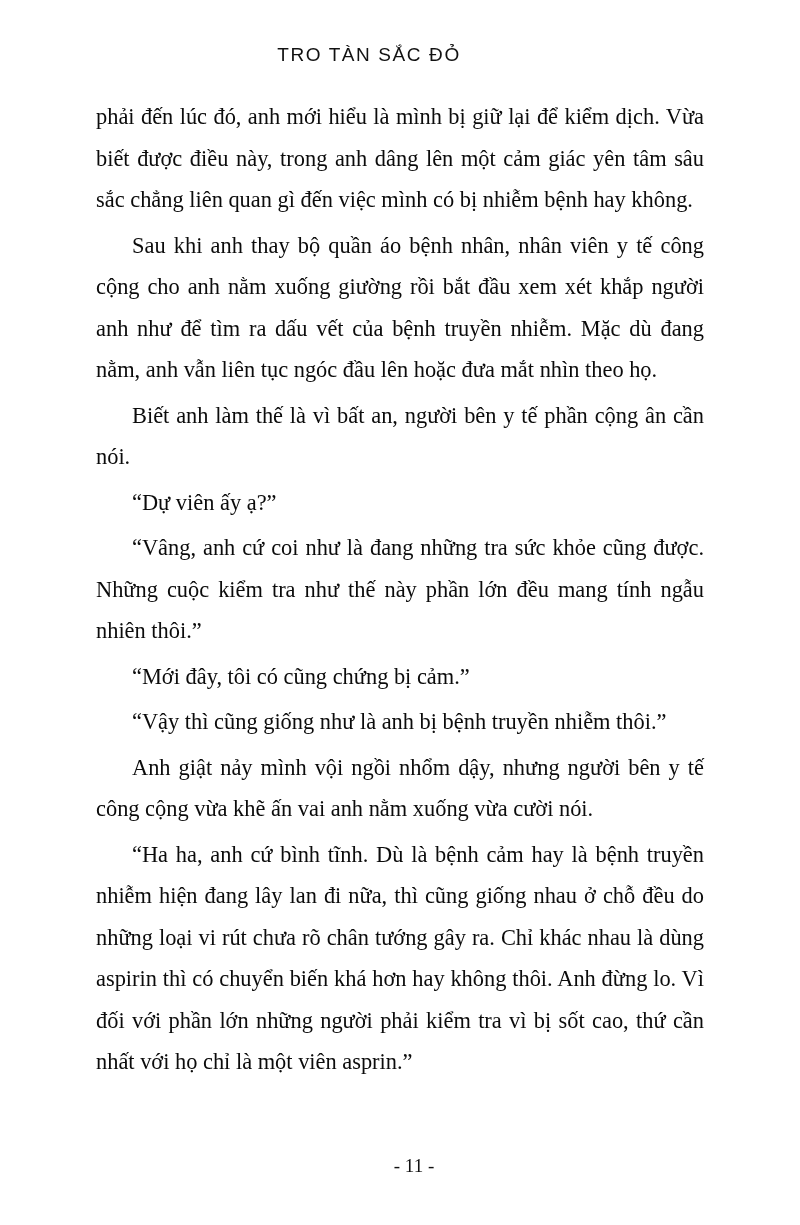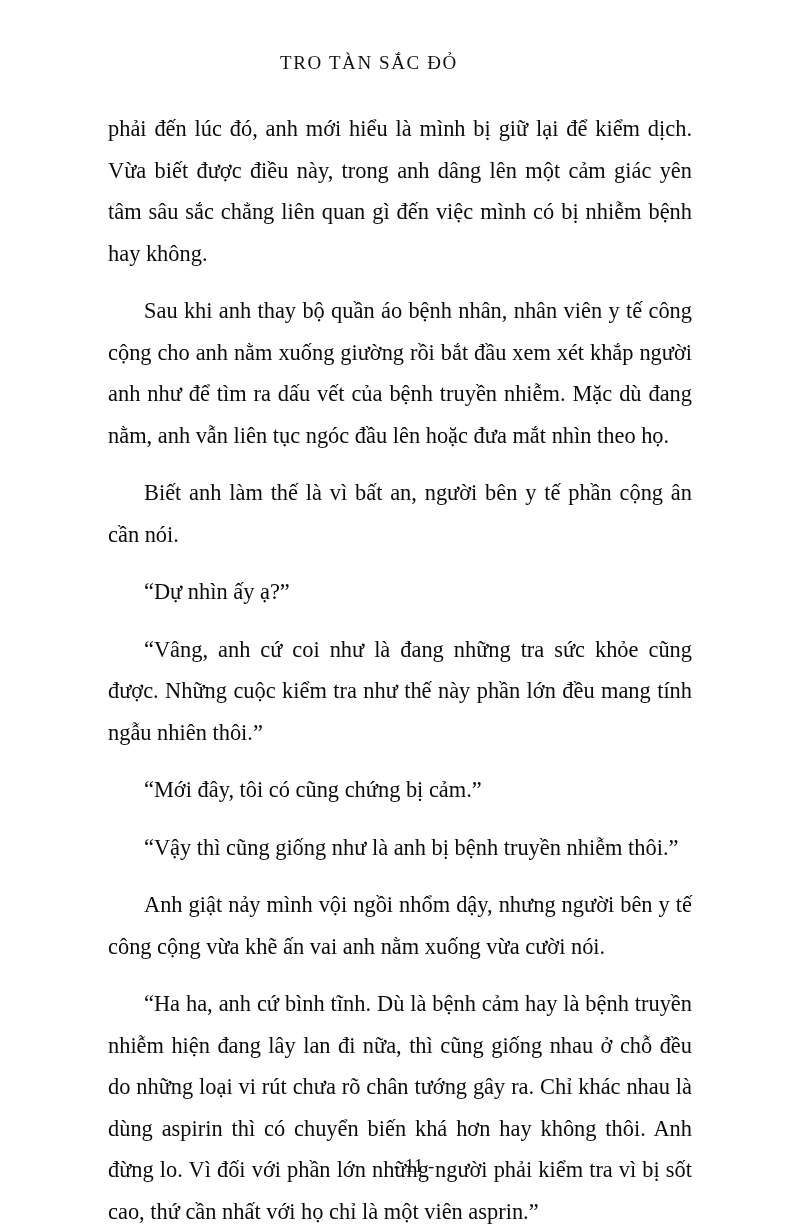--- a/index.html
+++ b/index.html
@@ -12,42 +12,42 @@
     width: 800px;
     height: 1225px;
     background: #ffffff;
     box-sizing: border-box;
     font-family: "Liberation Serif", serif;
     color: #000000;
     overflow: hidden;
   }
   .running-head {
     position: absolute;
-    top: 52px;
+    top: 44px;
     left: 0;
     width: 738px;
     text-align: center;
-    font-family: Liberation Serif, serif;
+    font-family: Liberation Sans, sans-serif;
     font-size: 19px;
     letter-spacing: 1.6px;
     color: #111111;
   }
   .body-text {
     position: absolute;
     top: 92px;
     left: 92px;
     width: 616px;
     font-size: 22.4px;
     line-height: 41.5px;
     text-align: justify;
     text-justify: inter-word;
     color: #0b0b0b;
   }
   .body-text p {
-    margin: 16px;
+    margin: 4px;
     text-indent: 0;
   }
   .body-text p.indent {
     text-indent: 36px;
     font-family: Liberation Serif, serif;
   }
   .folio {
     position: absolute;
     bottom: 48px;
     left: 14px;
@@ -61,21 +61,21 @@
 <body>
 
 <div class="page">
 
   <div class="running-head">TRO TÀN SẮC ĐỎ</div>
 
   <div class="body-text">
     <p>phải đến lúc đó, anh mới hiểu là mình bị giữ lại để kiểm dịch. Vừa biết được điều này, trong anh dâng lên một cảm giác yên tâm sâu sắc chẳng liên quan gì đến việc mình có bị nhiễm bệnh hay không.</p>
     <p class="indent">Sau khi anh thay bộ quần áo bệnh nhân, nhân viên y tế công cộng cho anh nằm xuống giường rồi bắt đầu xem xét khắp người anh như để tìm ra dấu vết của bệnh truyền nhiễm. Mặc dù đang nằm, anh vẫn liên tục ngóc đầu lên hoặc đưa mắt nhìn theo họ.</p>
     <p class="indent">Biết anh làm thế là vì bất an, người bên y tế phần cộng ân cần nói.</p>
-    <p class="indent">“Dự nhìn ấy ạ?”</p>
+    <p class="indent">“Dự viên ấy ạ?”</p>
     <p class="indent">“Vâng, anh cứ coi như là đang những tra sức khỏe cũng được. Những cuộc kiểm tra như thế này phần lớn đều mang tính ngẫu nhiên thôi.”</p>
     <p class="indent">“Mới đây, tôi có cũng chứng bị cảm.”</p>
     <p class="indent">“Vậy thì cũng giống như là anh bị bệnh truyền nhiễm thôi.”</p>
     <p class="indent">Anh giật nảy mình vội ngồi nhổm dậy, nhưng người bên y tế công cộng vừa khẽ ấn vai anh nằm xuống vừa cười nói.</p>
     <p class="indent">“Ha ha, anh cứ bình tĩnh. Dù là bệnh cảm hay là bệnh truyền nhiễm hiện đang lây lan đi nữa, thì cũng giống nhau ở chỗ đều do những loại vi rút chưa rõ chân tướng gây ra. Chỉ khác nhau là dùng aspirin thì có chuyển biến khá hơn hay không thôi. Anh đừng lo. Vì đối với phần lớn những người phải kiểm tra vì bị sốt cao, thứ cần nhất với họ chỉ là một viên asprin.”</p>
   </div>
 
   <div class="folio">- 11 -</div>
 
 </div>

